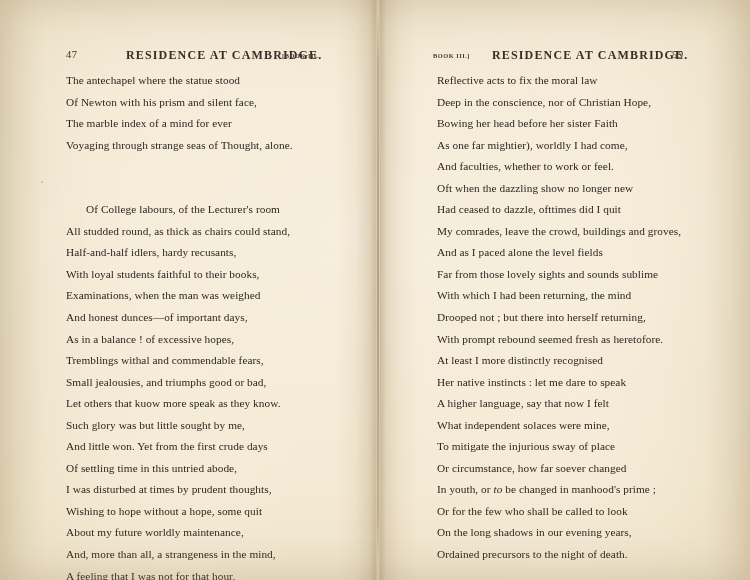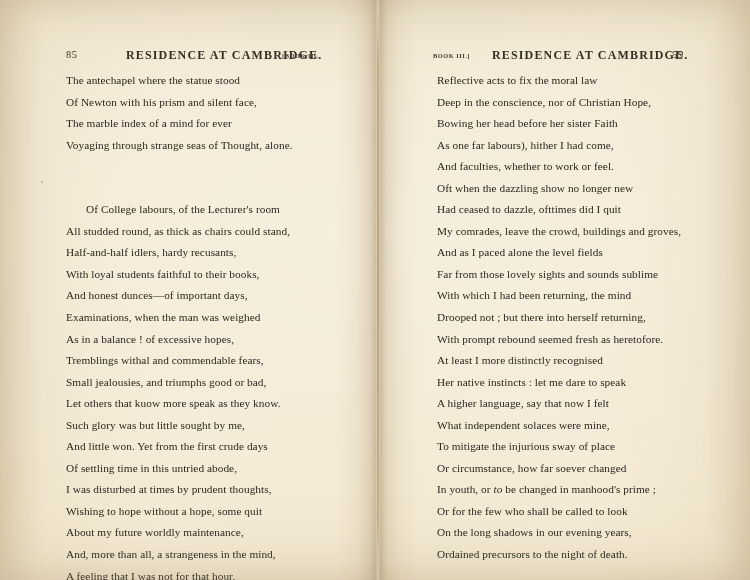--- a/index.html
+++ b/index.html
@@ -185,41 +185,41 @@
   }
 </style>
 </head>
 <body>
 
 <div class="scan">
 
   <div class="page page-left">
 
     <div class="runhead head-left">
-      <span class="folio">85</span>
+      <span class="folio">47</span>
       <span class="title">RESIDENCE AT CAMBRIDGE.</span>
       <span class="booknum">[BOOK III.</span>
     </div>
 
     <div class="verse">
 
       <div class="line">The antechapel where the statue stood</div>
       <div class="line">Of Newton with his prism and silent face,</div>
       <div class="line">The marble index of a mind for ever</div>
       <div class="line">Voyaging through strange seas of Thought, alone.</div>
 
       <div class="stanza-gap"></div>
       <div class="stanza-gap"></div>
 
       <div class="line indent">Of College labours, of the Lecturer's room</div>
       <div class="line">All studded round, as thick as chairs could stand,</div>
       <div class="line">Half-and-half idlers, hardy recusants,</div>
       <div class="line">With loyal students faithful to their books,</div>
+      <div class="line">Examinations, when the man was weighed</div>
       <div class="line">And honest dunces—of important days,</div>
-      <div class="line">Examinations, when the man was weighed</div>
       <div class="line">As in a balance ! of excessive hopes,</div>
       <div class="line">Tremblings withal and commendable fears,</div>
       <div class="line">Small jealousies, and triumphs good or bad,</div>
       <div class="line">Let others that kuow more speak as they know.</div>
       <div class="line">Such glory was but little sought by me,</div>
       <div class="line">And little won.   Yet from the first crude days</div>
       <div class="line">Of settling time in this untried abode,</div>
       <div class="line">I was disturbed at times by prudent thoughts,</div>
       <div class="line">Wishing to hope without a hope, some quit</div>
       <div class="line">About my future worldly maintenance,</div>
@@ -234,21 +234,21 @@
     <div class="runhead head-right">
       <span class="booknum">BOOK III.]</span>
       <span class="title">RESIDENCE AT CAMBRIDGE.</span>
       <span class="folio">59</span>
     </div>
 
     <div class="verse">
       <div class="line">Reflective acts to fix the moral law</div>
       <div class="line">Deep in the conscience, nor of Christian Hope,</div>
       <div class="line">Bowing her head before her sister Faith</div>
-      <div class="line">As one far labours), hither I had come,</div>
+      <div class="line">As one far mightier), worldly I had come,</div>
       <div class="line">And faculties, whether to work or feel.</div>
       <div class="line">Oft when the dazzling show no longer new</div>
       <div class="line">Had ceased to dazzle, ofttimes did I quit</div>
       <div class="line">My comrades, leave the crowd, buildings and groves,</div>
       <div class="line">And as I paced alone the level fields</div>
       <div class="line">Far from those lovely sights and sounds sublime</div>
       <div class="line">With which I had been returning, the mind</div>
       <div class="line">Drooped not ; but there into herself returning,</div>
       <div class="line">With prompt rebound seemed fresh as heretofore.</div>
       <div class="line">At least I more distinctly recognised</div>

